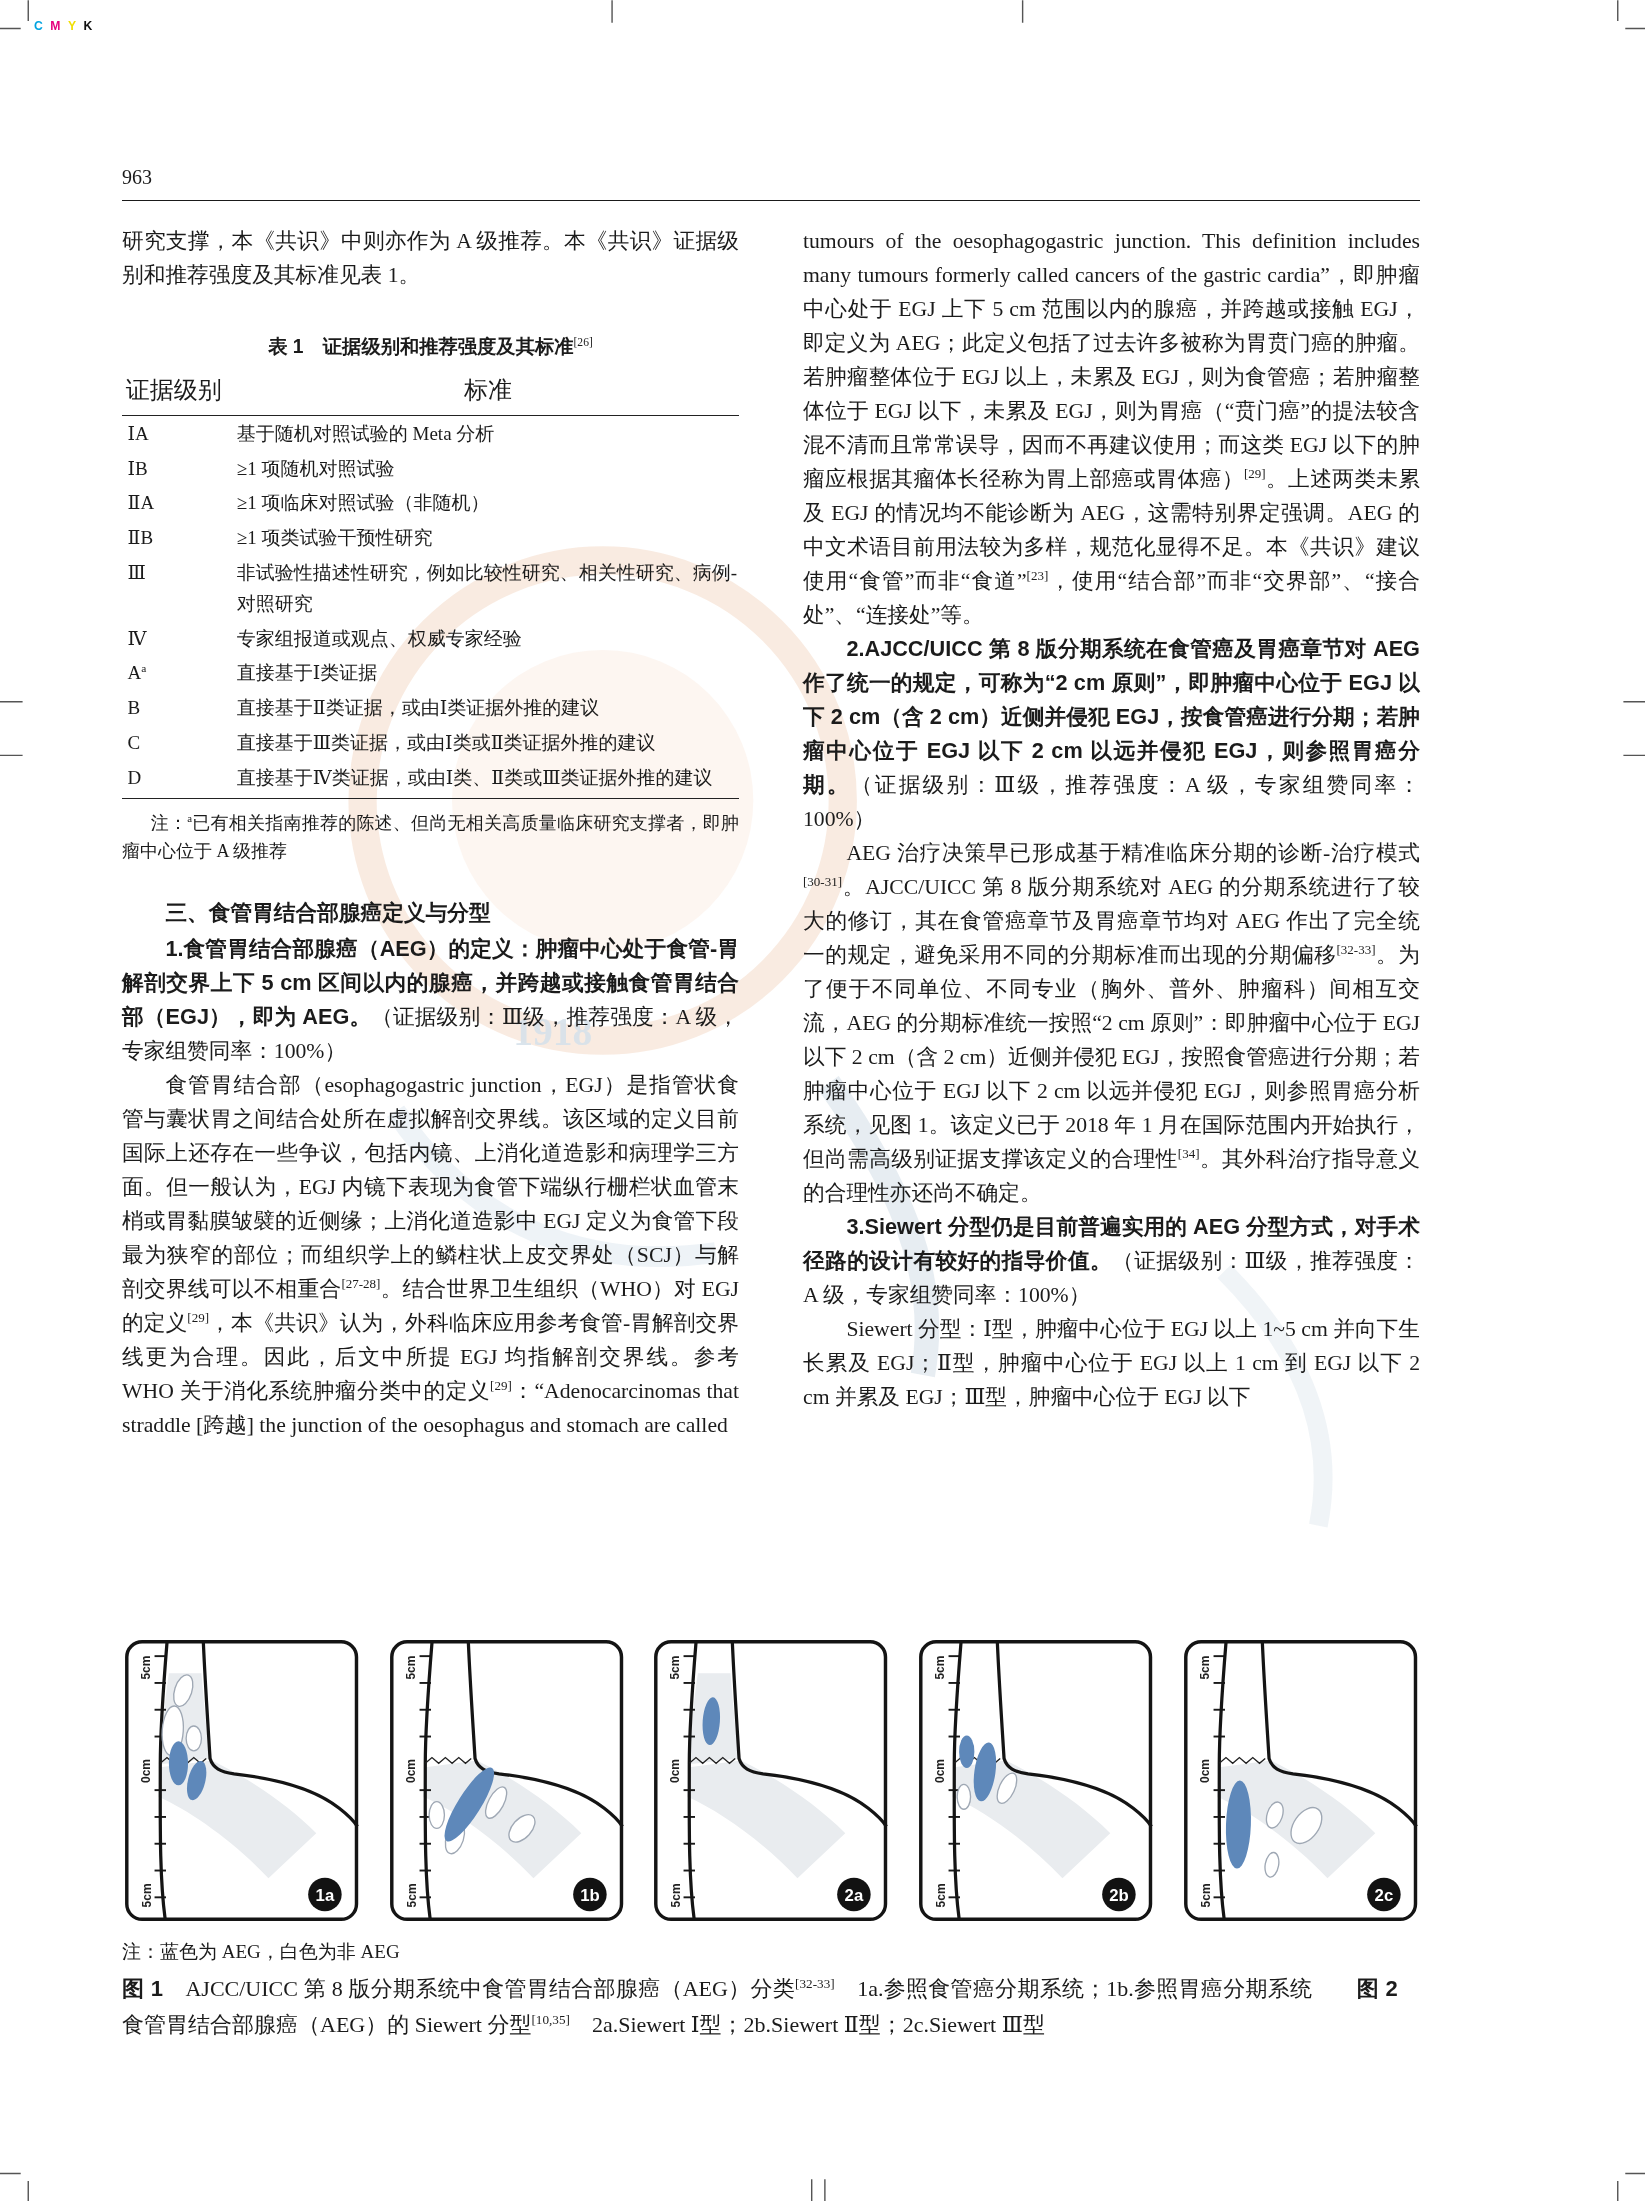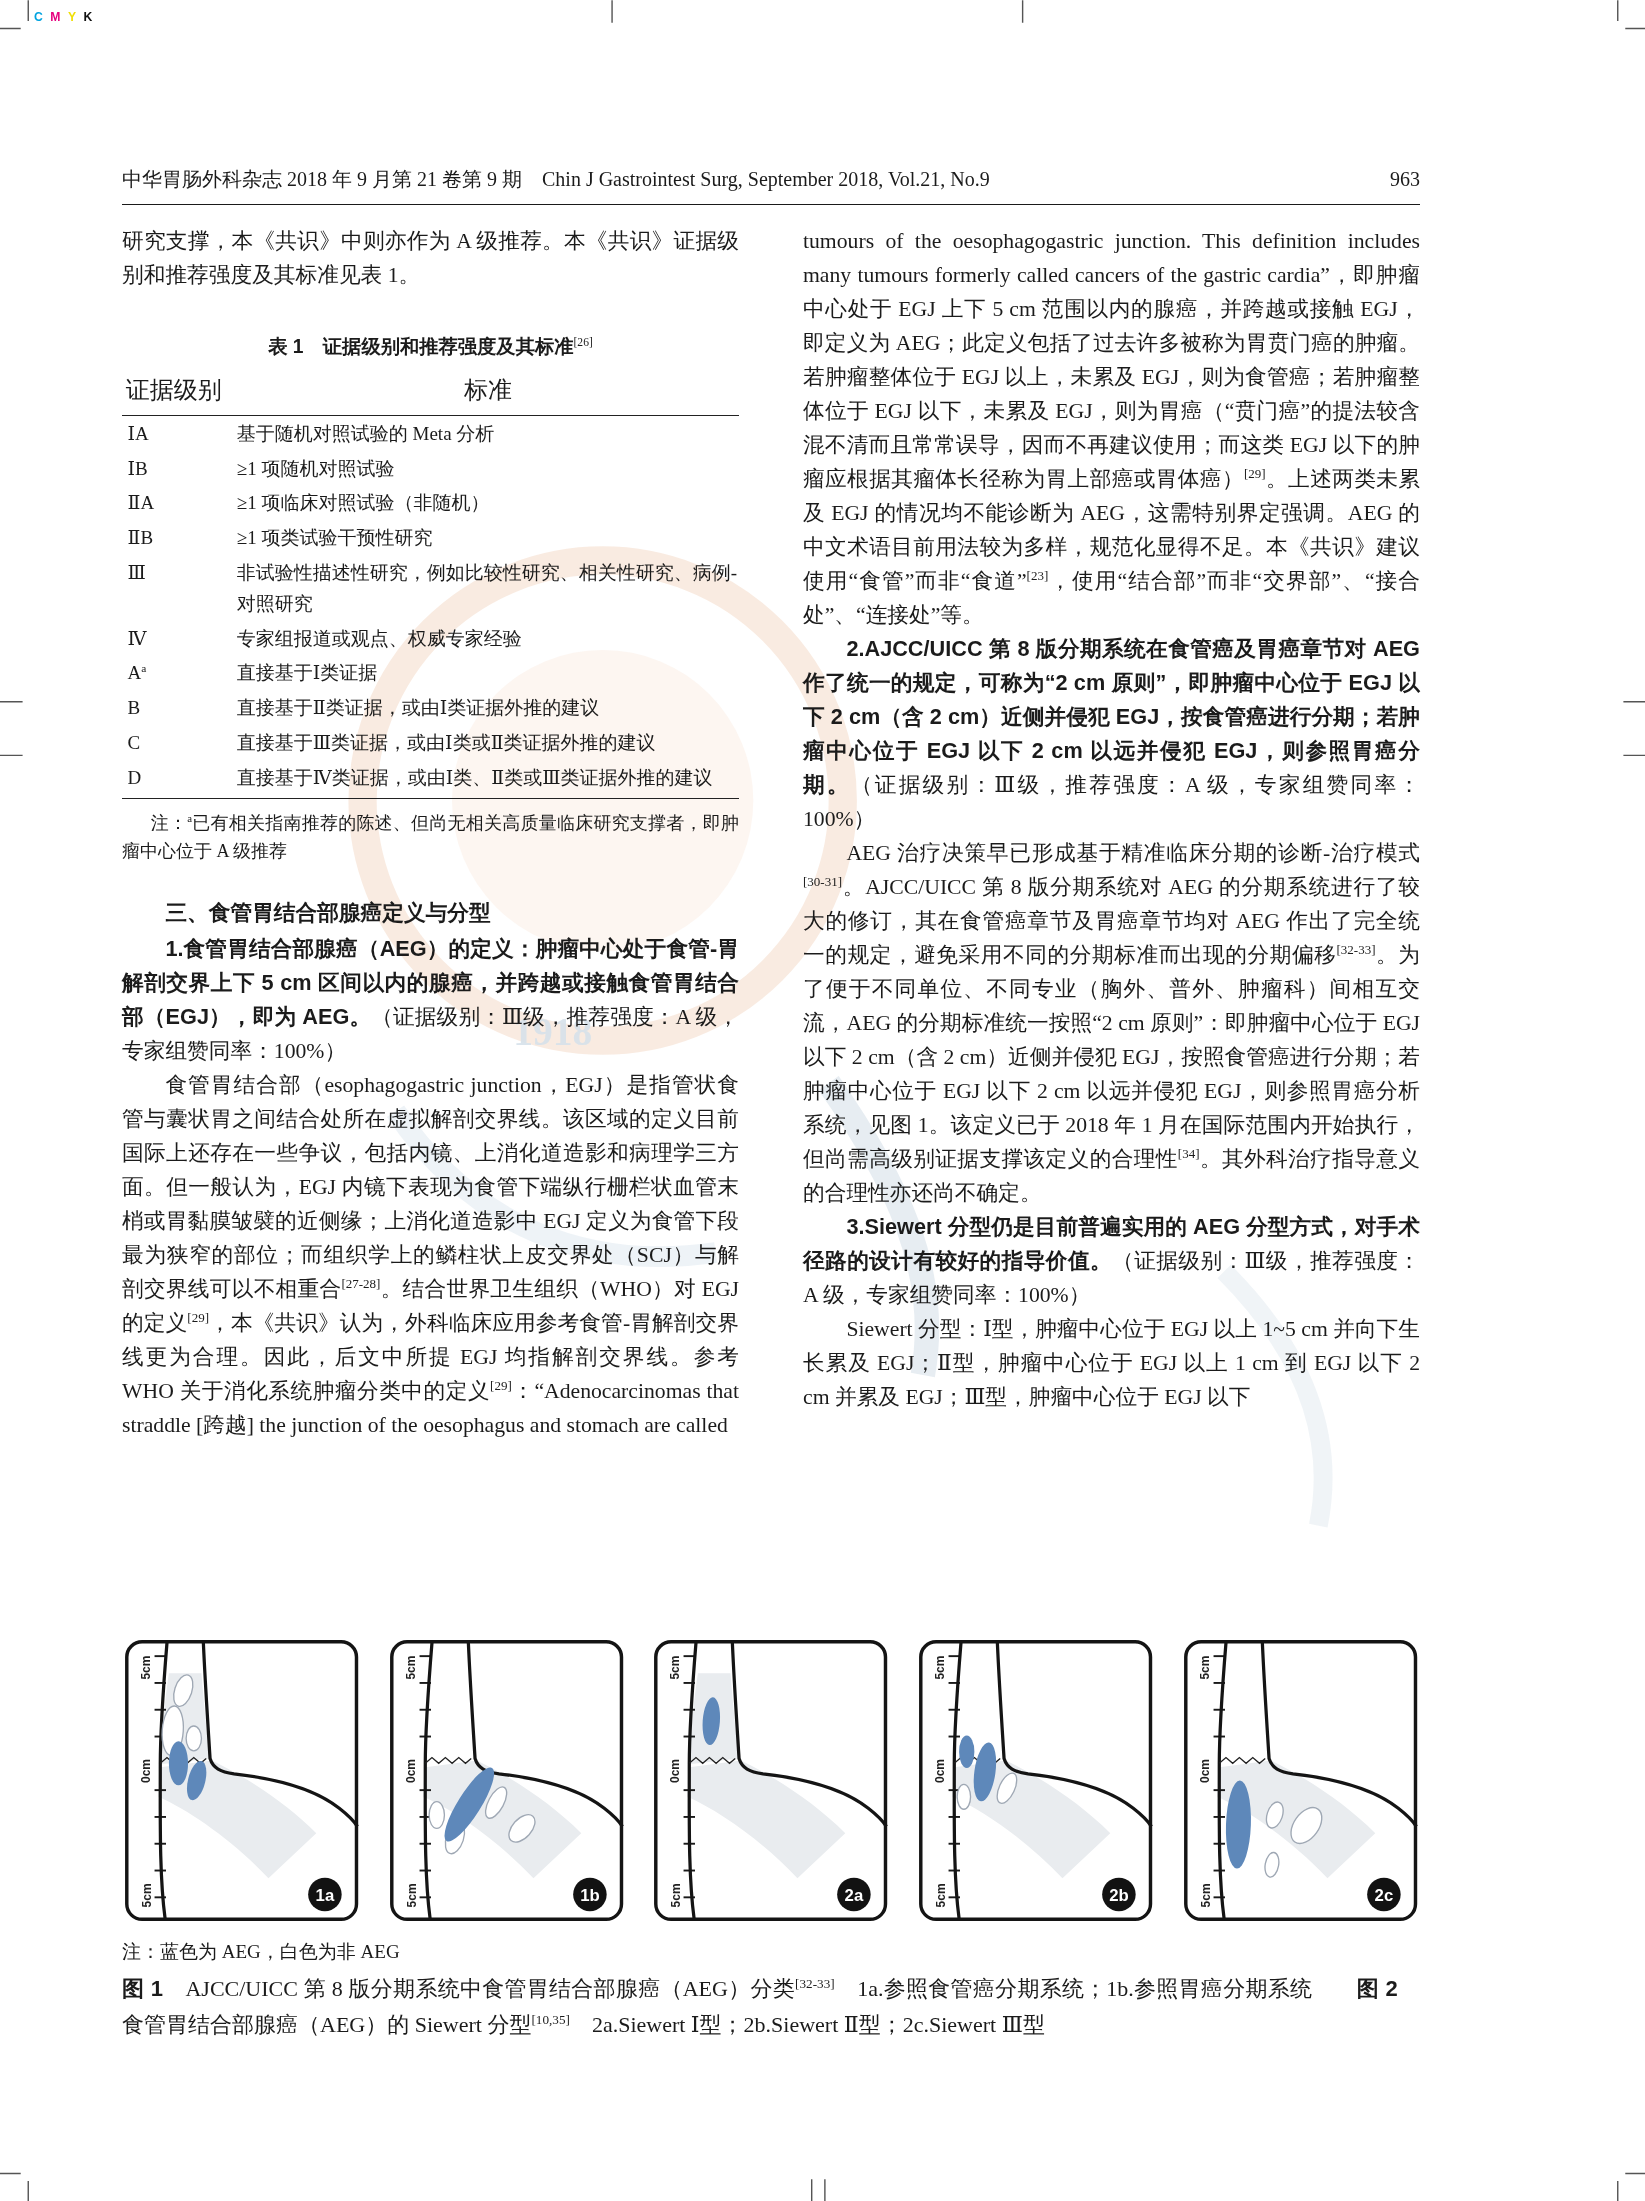--- a/index.html
+++ b/index.html
@@ -1,19 +1,19 @@
 <!DOCTYPE html>
 <html style="font-size:15px"><head>
 <meta charset="utf-8">
 <style>
   html,body{margin:0;padding:0;background:#ffffff;}
   .page{position:relative;width:1646px;height:2202px;background:#ffffff;
         font-family:"Liberation Serif","DejaVu Serif",serif;color:#1b1b1b;overflow:hidden;}
   
-  .cmyk{position:absolute;top:10px;left:34px;font:bold 12.2px "Liberation Sans","DejaVu Sans",sans-serif;z-index:3;}
+  .cmyk{position:absolute;top:19px;left:34px;font:bold 12.2px "Liberation Sans","DejaVu Sans",sans-serif;z-index:3;}
   .cmyk span{margin-right:7.5px;}
   .cmyk .c{color:#00a3e0}.cmyk .m{color:#e6007e}.cmyk .y{color:#f0df05}.cmyk .k{color:#111}
   .cropmarks{position:absolute;top:0;left:0;z-index:3;pointer-events:none;}
   .watermark{position:absolute;top:0;left:0;z-index:0;pointer-events:none;}
   
   .header{position:absolute;top:166px;left:122px;width:1298px;display:flex;justify-content:space-between;
           align-items:baseline;font-size:20px;border-bottom:1.9px solid #1a1a1a;padding-bottom:11.3px;z-index:2;}
   
   .col{position:absolute;top:224px;width:617px;font-size:21.7px;line-height:34px;text-align:justify;z-index:2;}
   .col.left{left:122px}
@@ -71,21 +71,20 @@
       <path d="M0 745 H24 M0 802 H24"></path>
       <path d="M1724 745 H1748 M1724 802 H1748"></path>
     </g>
   </svg>
 
   <div class="cmyk">
     <span class="c">C</span><span class="m">M</span><span class="y">Y</span><span class="k">K</span>
   </div>
 
   <div class="header">
-    <span>中华胃肠外科杂志 2018 年 9 月第 21 卷第 9 期　Chin J Gastrointest Surg, September 2018, Vol.21, No.9</span>
     <span>963</span>
   </div>
 
   <div class="col left">
     <p class="body-text"><span>研究支撑，本《共识》中则亦作为 A 级推荐。本《共识》证据级别和推荐强度及其标准见表 1。</span></p>
 
     <div class="tablewrap">
       <p class="tbl-title"><span>表 1　证据级别和推荐强度及其标准</span><sup>[26]</sup></p>
       <table>
         <thead>

